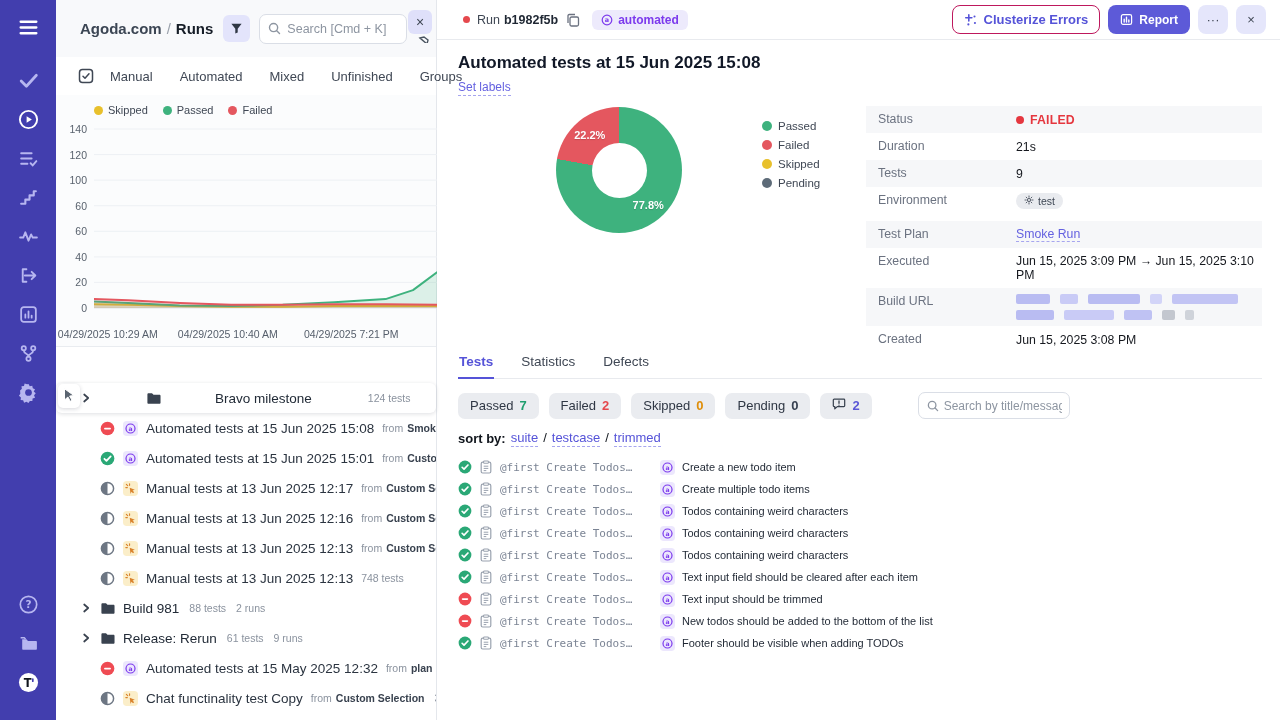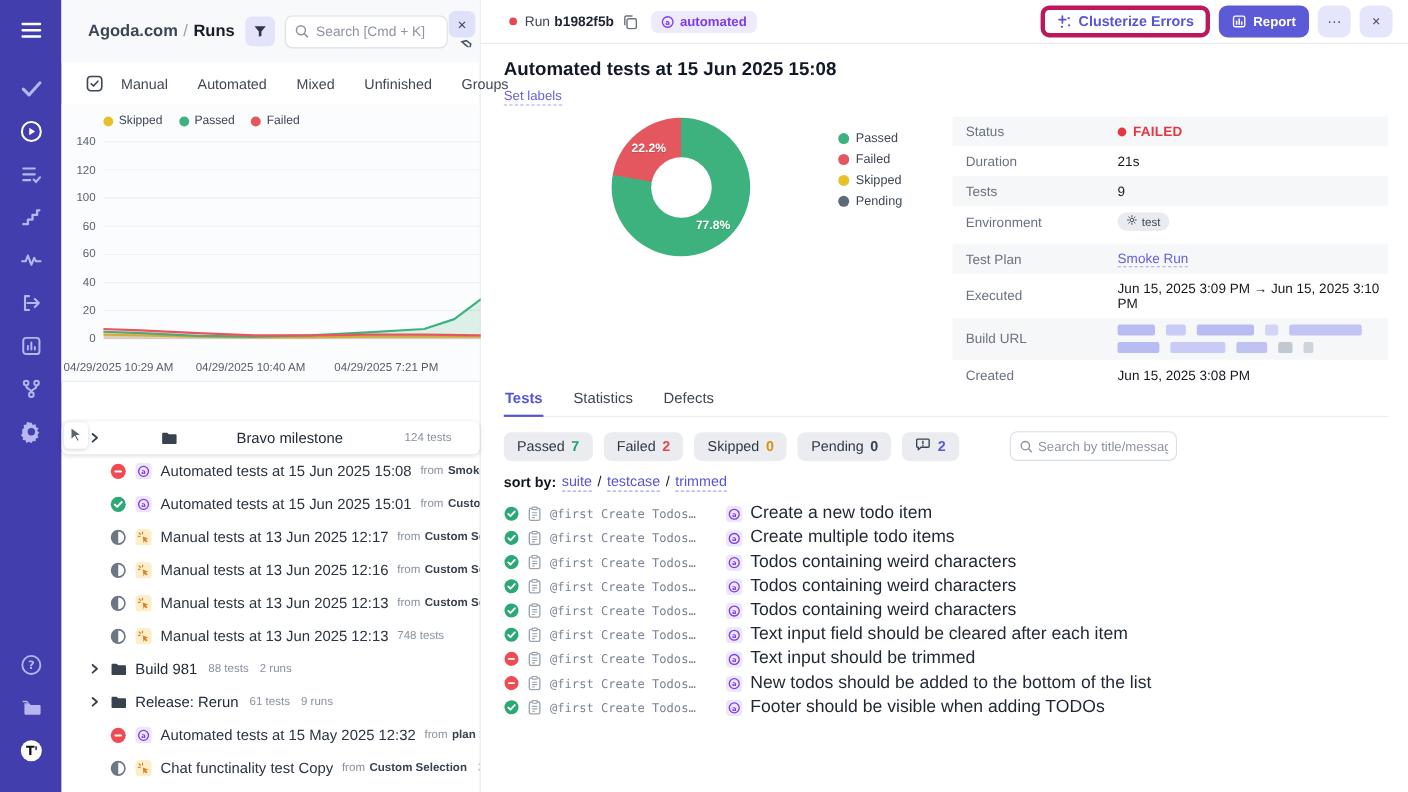--- a/index.html
+++ b/index.html
@@ -77,21 +77,21 @@
   .rp-topbar { height:40px; border-bottom:1px solid #e8eaee; display:flex;
     align-items:center; padding:0 14px 0 26px; }
   .red-dot { width:7px; height:7px; border-radius:50%; background:#e5484d; margin-right:7px; }
   .rp-runlabel { font-size:12.5px; color:#3f4754; margin-right:4px; }
   .rp-runid { font-size:12.5px; color:#1f2733; font-weight:700; margin-right:8px; }
   .copy-btn { background:none; border:none; cursor:pointer; display:flex; margin-right:12px; }
   .badge-automated { display:inline-flex; align-items:center; gap:5px; background:#edeafc;
     border-radius:6px; padding:3px 9px; font-size:12px; color:#7c3aed; font-weight:600; cursor:pointer; }
   .rp-actions { margin-left:auto; display:flex; gap:8px; align-items:center; }
   .btn-clusterize { display:inline-flex; align-items:center; gap:6px; height:29px;
-    border:4px solid #be185d; background:#fff; color:#5553d8; font-size:13px; font-weight:600;
+    border:1px solid #be185d; background:#fff; color:#5553d8; font-size:13px; font-weight:600;
     border-radius:8px; padding:0 11px; cursor:pointer; font-family:"Liberation Sans",sans-serif; }
   .btn-report { display:inline-flex; align-items:center; gap:6px; height:29px;
     border:none; background:#5d5ad8; color:#fff; font-size:12px; font-weight:600;
     border-radius:8px; padding:0 12px; cursor:pointer; font-family:"Liberation Sans",sans-serif; }
   .btn-sq { width:30px; height:29px; border:none; background:#e5e6fb; color:#3f4754;
     border-radius:8px; font-size:13px; cursor:pointer; line-height:1; }
 
   .rp-content { padding:13px 18px 0 21px; flex:1; overflow:hidden; }
   .rp-title { font-size:17px; font-weight:700; color:#111827; }
   .set-labels { display:inline-block; margin-top:7px; font-size:12px; color:#6461e0;
@@ -104,21 +104,21 @@
   .donut::after { content:""; position:absolute; left:50%; top:50%; width:55px; height:55px;
     margin:-27.5px 0 0 -27.5px; background:#fff; border-radius:50%; }
   .donut-label { position:absolute; transform:translate(-50%,-50%); color:#fff;
     font-size:11px; font-weight:700; text-shadow:0 1px 1px rgba(0,0,0,.15); z-index:2; }
   .pie-legend { margin-left:80px; margin-top:14px; width:78px; flex-shrink:0; }
   .pl-item { display:flex; align-items:center; gap:6px; margin-bottom:7px; }
   .pl-dot { width:10px; height:10px; border-radius:50%; flex-shrink:0; }
   .pl-label { font-size:11.5px; color:#3f4754; }
 
   .details { flex:1; margin-left:26px; min-width:0; }
-  .drow { display:flex; align-items:center; min-height:27px; }
+  .drow { display:flex; min-height:27px; }
   .drow.alt { background:#f6f7f9; }
   .drow.group-gap { margin-top:6px; }
   .dlabel { width:150px; flex-shrink:0; font-size:12.3px; color:#6b7280; padding:6px 0 6px 12px; }
   .dvalue { font-size:12.3px; color:#15181e; padding:6px 0; display:flex; align-items:center;
     gap:6px; flex-wrap:wrap; }
   .dvalue.failed { color:#e5373f; font-weight:700; letter-spacing:.2px; }
   .dvalue .dot { width:8px; height:8px; border-radius:50%; background:#e5373f; }
   .dvalue a { color:#6461e0; text-decoration:none; border-bottom:1px dashed #a6a5ef; }
   .redact { display:inline-block; height:10px; border-radius:2px; margin-right:4px; }
 
@@ -144,21 +144,21 @@
   .sort-link { color:#5553d8; border-bottom:1px dashed #a6a5ef; cursor:pointer; padding-bottom:1px; }
 
   .test-list { margin-top:9px; }
   .test-row { display:flex; align-items:center; height:22px; cursor:pointer; }
   .test-row .sicon { width:14px; height:14px; margin-right:7px; flex-shrink:0; }
   .test-row .sicon svg { width:100%; height:100%; display:block; }
   .test-row .clip { width:14px; height:14px; margin-right:7px; flex-shrink:0; }
   .suite-label { font-family:"DejaVu Sans Mono", monospace; font-size:11px; color:#7b8494;
     width:152px; flex-shrink:0; white-space:nowrap; overflow:hidden; }
   .test-row .kicon { width:15px; height:15px; margin:0 7px 0 8px; flex-shrink:0; }
-  .test-title { font-size:16px; color:#1f2733; white-space:nowrap; }
+  .test-title { font-size:11px; color:#1f2733; white-space:nowrap; }
 </style>
 </head>
 <body>
 
 <div class="app">
 
   <aside class="sidebar">
     <div class="sb-icon">
       <svg viewBox="0 0 20 20">
           <path d="M2.5 4.5h15M2.5 10h15M2.5 15.5h15" stroke="#fff" stroke-width="2.2" stroke-linecap="round"></path>

